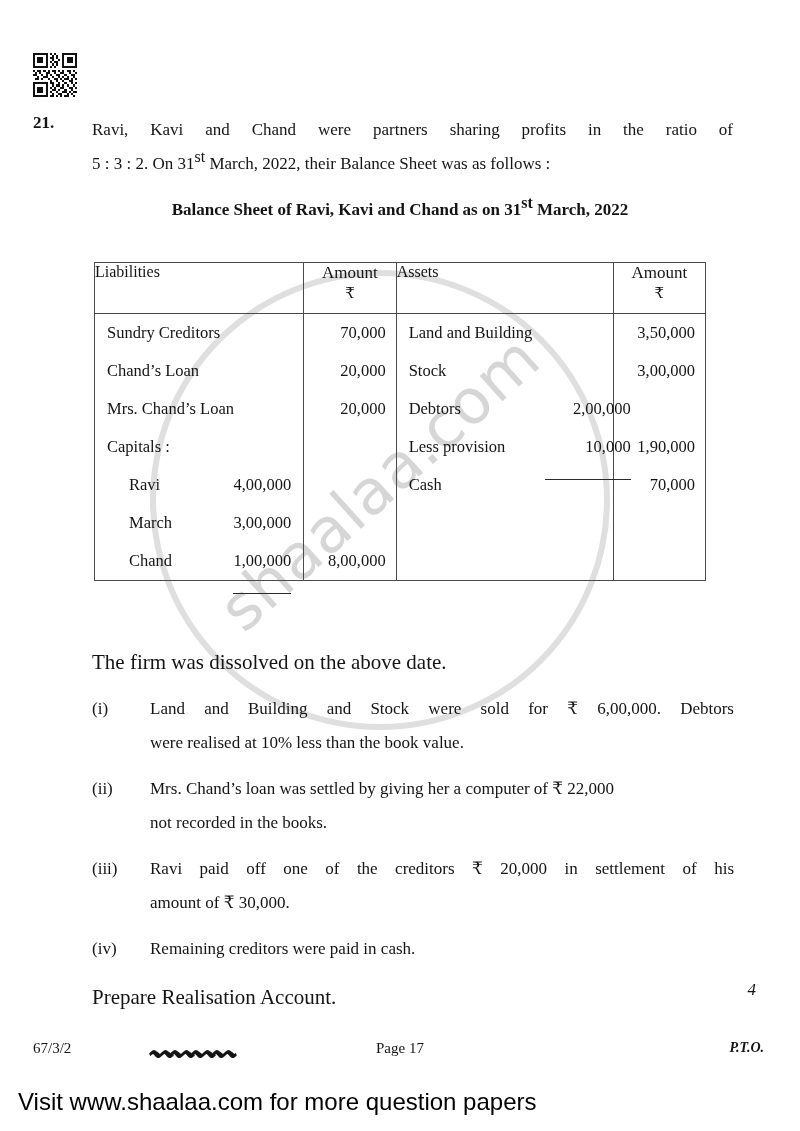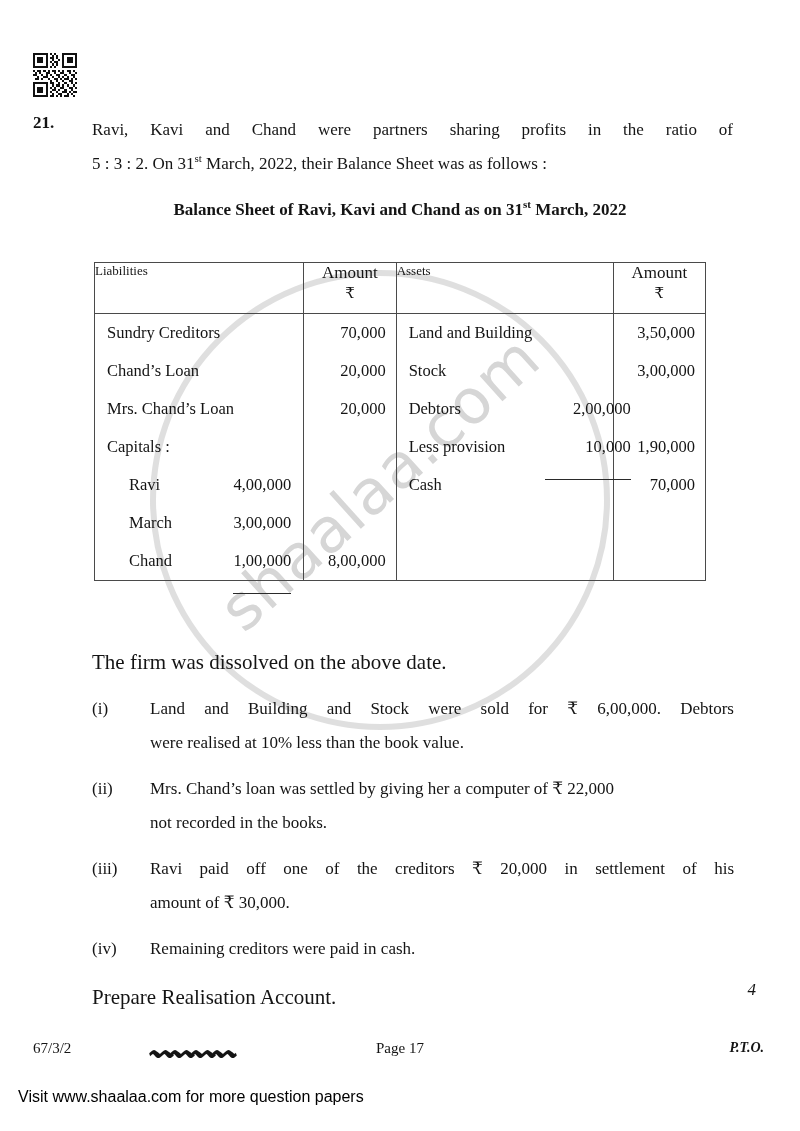--- a/index.html
+++ b/index.html
@@ -84,21 +84,21 @@
     font-size: 17px;
   }
   .q-body {
     margin-left: 59px;
     font-size: 17px;
     line-height: 34px;
   }
   .just { text-align: justify; text-align-last: justify; }
   .nojust { text-align: left; text-align-last: left; }
 
-  sup.ord { font-size: 11px; vertical-align: super; line-height: 0; }
+  sup.ord { font-size: 16px; vertical-align: super; line-height: 0; }
 
   
   .tbl-caption {
     position: absolute;
     left: 0;
     top: 200px;
     width: 800px;
     text-align: center;
     font-size: 17px;
     font-weight: bold;
@@ -124,21 +124,21 @@
   .col-amt1   { width: 92px; }
   .col-assets { width: 218px; }
   .col-amt2   { width: 92px; }
 
   thead td {
     height: 50px;
     vertical-align: middle;
   }
   .th-label {
     padding-left: 12px;
-    font-size: 13px;
+    font-size: 16px;
     margin-top: 28px;
   }
   .th-amount {
     text-align: center;
     line-height: 20px;
     font-size: 17px;
   }
   .th-amount .rs { display: block; font-size: 15px; }
 
   
@@ -207,21 +207,21 @@
     font-size: 23px; font-weight: bold; letter-spacing: -2px;
   }
   .footer .pageno { position: absolute; left: 0; top: 0; width: 800px; text-align: center; }
   .footer .pto { position: absolute; right: 36px; top: 0; font-style: italic; font-weight: bold; font-size: 14px; }
 
   .visit {
     position: absolute;
     left: 18px;
     top: 1088px;
     font-family: "Liberation Sans", sans-serif;
-    font-size: 16px;
+    font-size: 24px;
     color: #000;
   }
 </style>
 </head>
 <body>
 
 <div id="watermark">
   <div class="ring"></div>
   <div class="wm-text">shaalaa.com</div>
 </div>

